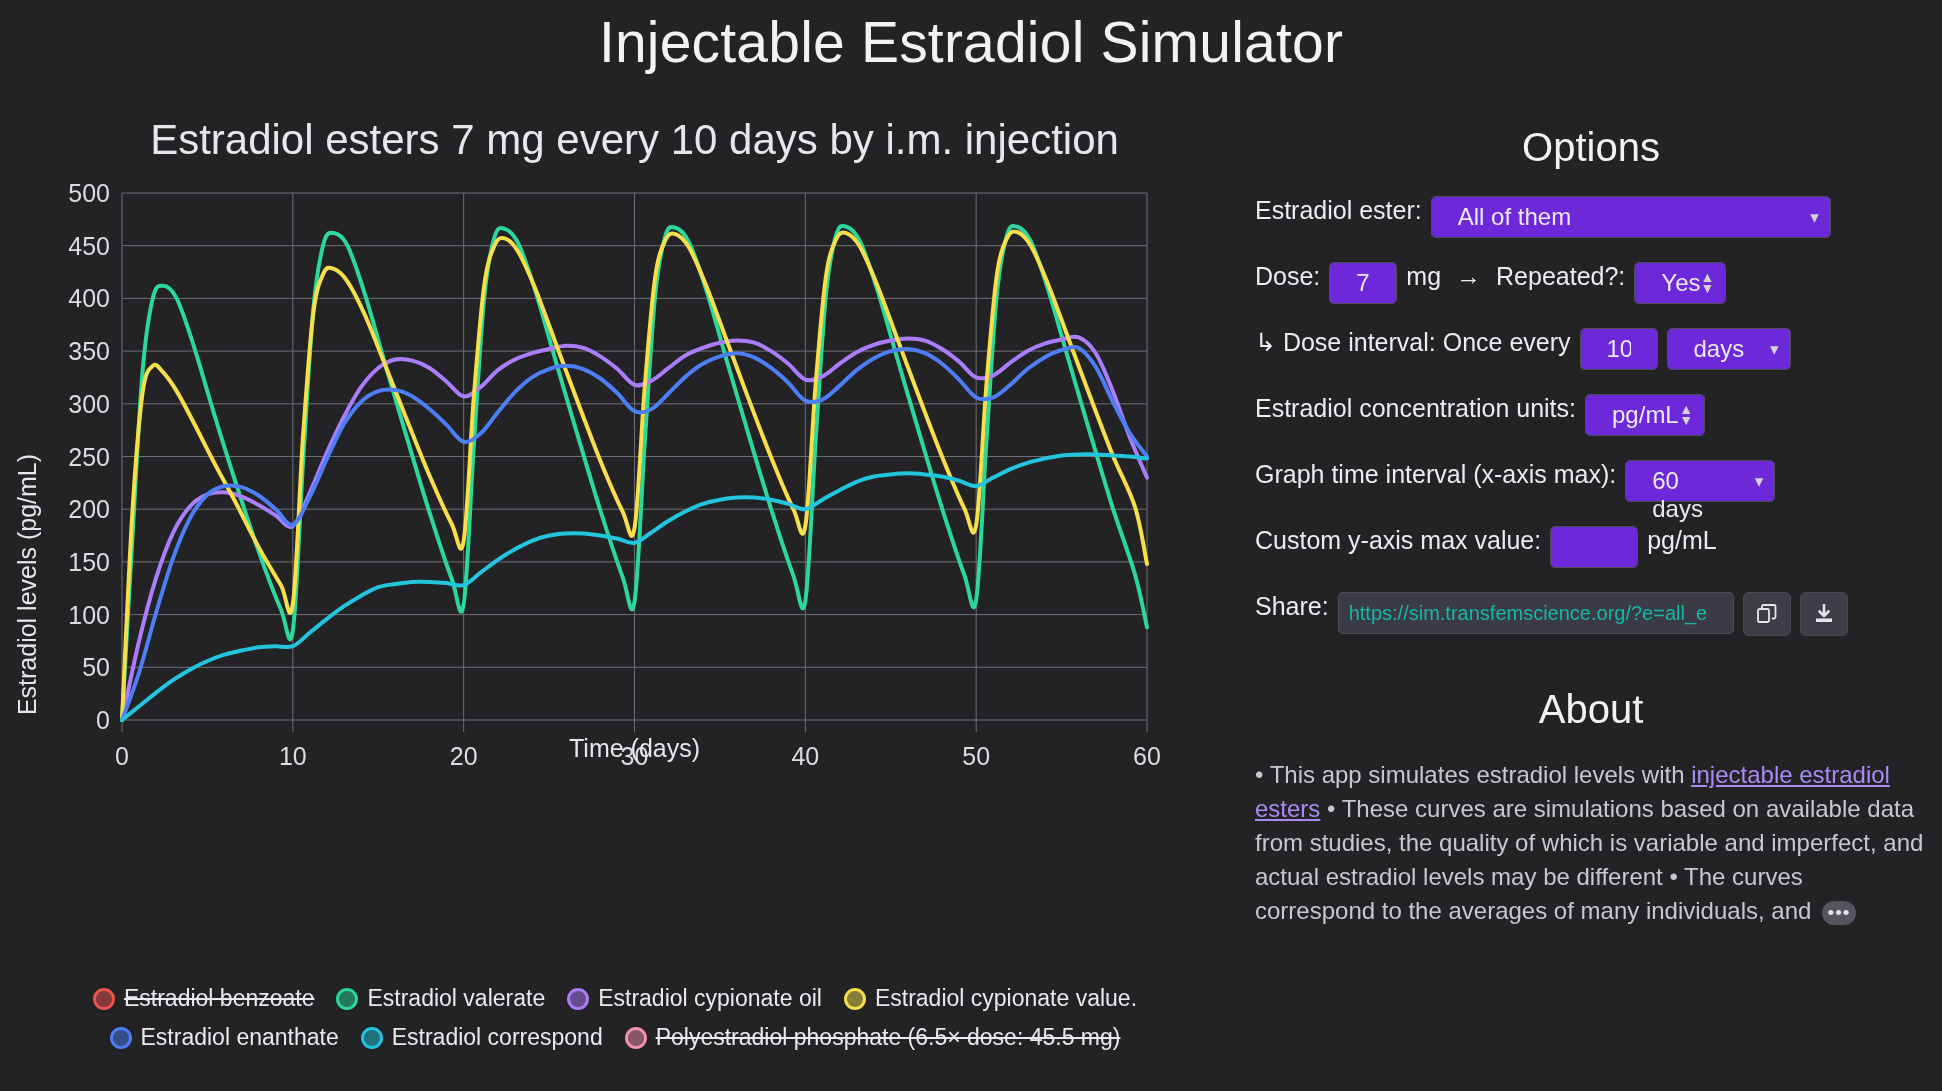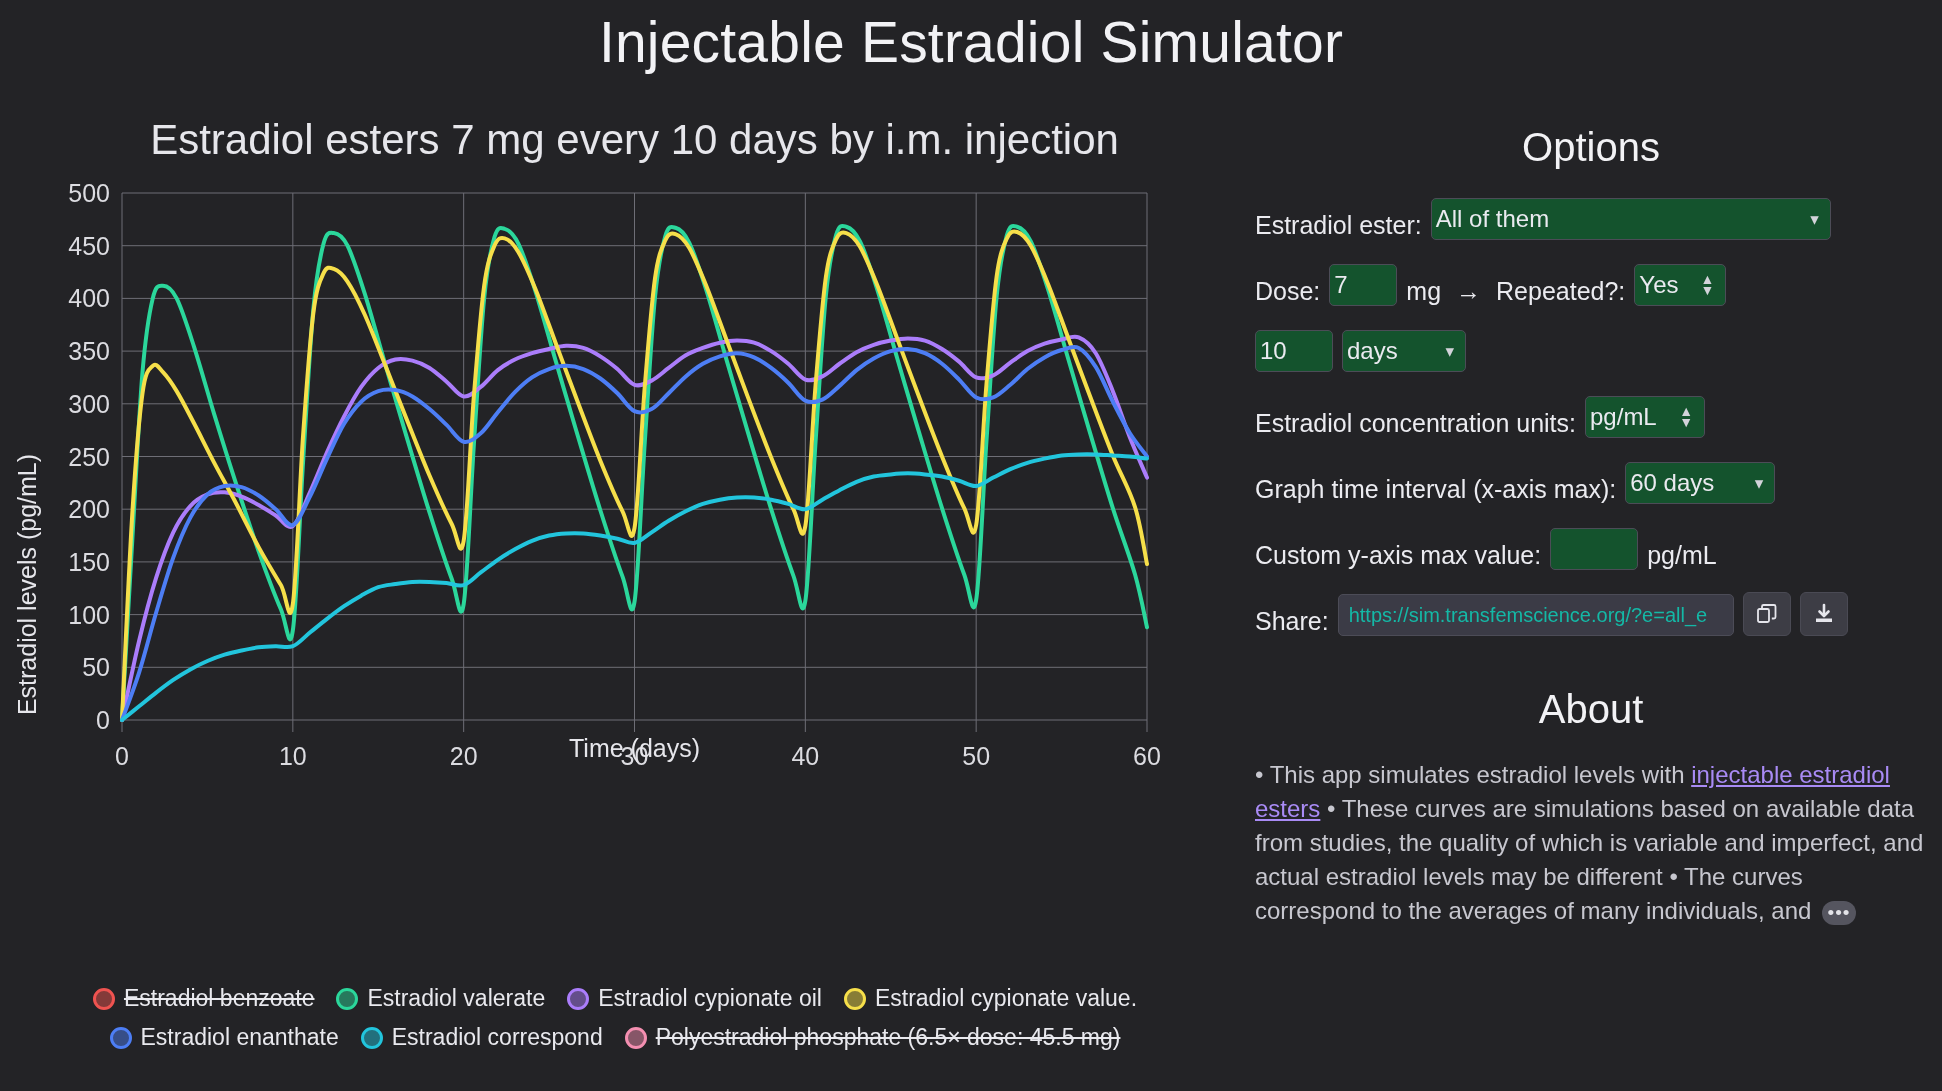--- a/index.html
+++ b/index.html
@@ -65,29 +65,29 @@
   .legend-label { font-size: 23px; color: #e9e9ee; white-space: nowrap; }
   .legend-item.disabled .legend-label { text-decoration: line-through; }
 
   
   .sidebar { position: absolute; left: 1255px; top: 120px; width: 672px; }
   .section-heading {
     text-align: center; font-size: 40px; color: #f2f2f5; line-height: 54px;
     margin: 0 0 22px 0; font-weight: 400;
   }
   .opt-row {
-    display: flex; align-items: flex-end; flex-wrap: wrap;
+    display: flex; align-items: flex-start; flex-wrap: wrap;
     gap: 9px; margin-bottom: 22px; min-height: 44px;
   }
   .opt-label { font-size: 25px; color: #ebebf0; white-space: nowrap; }
   .sel, .inp {
-    background: #14532d; color: #eaeaf0;
+    background: #6d28d9; color: #eaeaf0;
     border: 1px solid #4c4c57; border-radius: 5px;
     font-size: 24px; font-family: "Liberation Sans", sans-serif;
-    padding: 6px 4px; height: 42px; line-height: 28px;
+    padding: 6px 26px; height: 42px; line-height: 28px;
     outline: none;
   }
   .sel { padding-right: 38px; position: relative; }
   .select-wrap { position: relative; display: inline-flex; align-items: center; }
   .select-wrap .caret {
     position: absolute; right: 12px; pointer-events: none;
     color: #d3d3da; font-size: 17px; line-height: 1;
   }
   .select-wrap .caret-ud {
     position: absolute; right: 12px; pointer-events: none;
@@ -241,20 +241,21 @@
       <span class="opt-label">mg</span>
       <span class="arrow-sym">→</span>
       <span class="opt-label">Repeated?:</span>
       <span class="select-wrap">
         <span class="sel sel-yes">Yes</span>
         <span class="caret-ud">▲<br>▼</span>
       </span>
     </div>
 
     <div class="opt-row">
+      <span class="opt-label">↳ Dose interval: Once every</span>
       <input class="inp inp-interval" type="text" value="10" style="">
       <span class="select-wrap">
         <span class="sel sel-days">days</span>
         <span class="caret">▾</span>
       </span>
     </div>
 
     <div class="opt-row">
       <span class="opt-label">Estradiol concentration units:</span>
       <span class="select-wrap">

